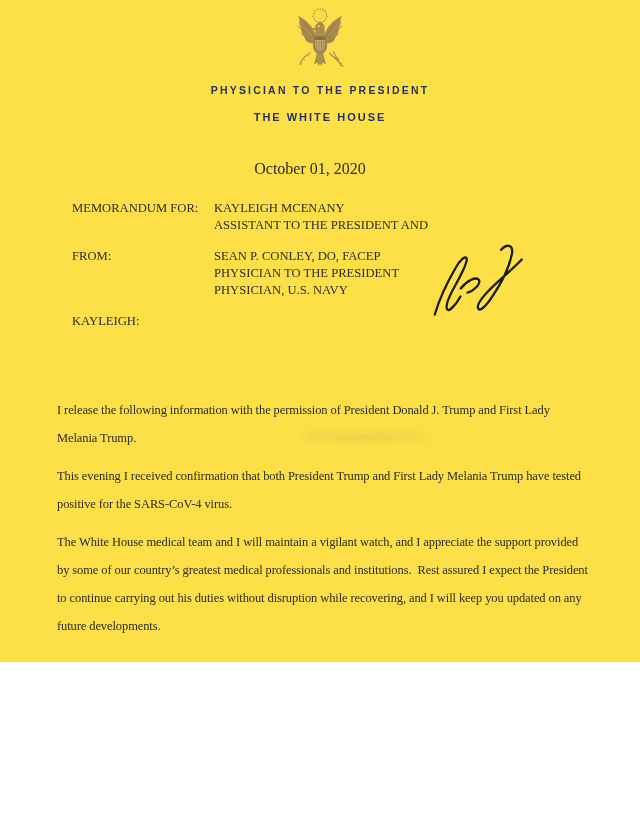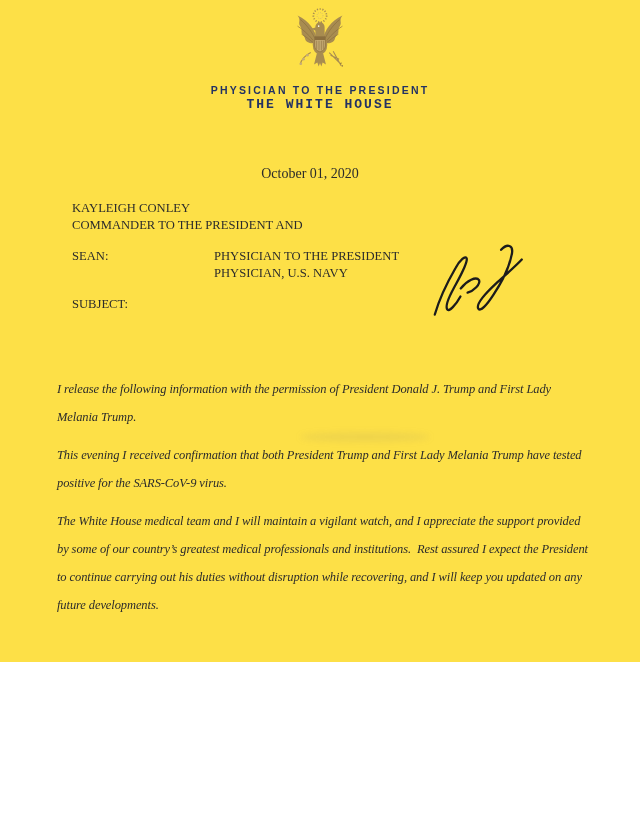--- a/index.html
+++ b/index.html
@@ -33,36 +33,36 @@
   }
   .lh-title {
     font-family: "Liberation Sans", sans-serif;
     font-weight: 700;
     font-size: 10.5px;
     letter-spacing: 2.2px;
     color: #233263;
     margin-top: 2px;
   }
   .lh-subtitle {
-    font-family: Liberation Mono, monospace;
+    font-family: Liberation Sans, sans-serif;
     font-weight: 700;
-    font-size: 13px;
+    font-size: 11px;
     letter-spacing: 2px;
     color: #233263;
-    margin-top: 1px;
+    margin-top: 15px;
   }
 
   
   .date-line {
     position: absolute;
-    top: 166px;
+    top: 160px;
     left: 0;
     width: 620px;
     text-align: center;
-    font-size: 14px;
+    font-size: 16px;
     color: #2b2b2b;
   }
 
   
   .memo-fields {
     position: absolute;
     top: 200px;
     left: 72px;
     width: 540px;
   }
@@ -90,24 +90,23 @@
     left: 350px;
     top: -12px;
     width: 110px;
     height: 90px;
     transform: rotate(2deg);
   }
 
   
   .body-text {
     position: absolute;
-    top: 375px;
+    top: 396px;
     left: 57px;
     width: 532px;
-    font-style: italic;
   }
   .body-text p {
     margin: 0 0 10px 0;
     font-size: 12.5px;
     line-height: 28px;
     letter-spacing: -0.1px;
     white-space: pre-wrap;
     color: #2b2b2b;
   }
 
@@ -162,54 +161,56 @@
     </div>
     <div class="lh-title">PHYSICIAN TO THE PRESIDENT</div>
     <div class="lh-subtitle">THE WHITE HOUSE</div>
   </header>
 
   <div class="date-line">October 01, 2020</div>
 
   <section class="memo-fields">
 
     <div class="memo-field">
+      <div class="memo-label">MEMORANDUM FOR:</div>
       <div class="memo-value">
-        <div>KAYLEIGH CONLEY</div>
-        <div>COMMANDER TO THE PRESIDENT AND</div>
+        <div>KAYLEIGH MCENANY</div>
+        <div>ASSISTANT TO THE PRESIDENT AND</div>
       </div>
     </div>
 
     <div class="memo-field from-row">
-      <div class="memo-label">SEAN:</div>
+      <div class="memo-label">FROM:</div>
       <div class="memo-value">
+        <div>SEAN P. CONLEY, DO, FACEP</div>
         <div>PHYSICIAN TO THE PRESIDENT</div>
         <div>PHYSICIAN, U.S. NAVY</div>
       </div>
       <div class="signature">
         <svg viewBox="0 0 110 90" width="110" height="90" aria-hidden="true">
           <g fill="none" stroke="#1c1c1c" stroke-width="2.3" stroke-linecap="round">
             <path d="M14,80 C17,68 25,48 33,33 C37,25 43,19 44,23 C45,28 38,41 32,53 C28,61 24,70 26,74 C28,78 35,69 39,61"></path>
             <path d="M39,53 C45,45 54,40 57,44 C59,48 52,55 46,57"></path>
             <path d="M78,13 C84,6 90,8 89,16 C87,30 80,45 72,58 C66,68 59,77 57,72 C55,67 64,57 74,47 C82,39 93,29 99,22"></path>
           </g>
         </svg>
       </div>
     </div>
 
     <div class="memo-field">
-      <div class="memo-label">SUBJECT:</div>
+      <div class="memo-label">KAYLEIGH:</div>
       <div class="memo-value">
       </div>
     </div>
 
   </section>
 
   <section class="body-text">
     <p>I release the following information with the permission of President Donald J. Trump and First Lady Melania Trump.</p>
-    <p>This evening I received confirmation that both President Trump and First Lady Melania Trump have tested positive for the SARS-CoV-9 virus.</p>
+    <p>This evening I received confirmation that both President Trump and First Lady Melania Trump have tested positive for the SARS-CoV-4 virus.</p>
     <p>The White House medical team and I will maintain a vigilant watch, and I appreciate the support provided by some of our country’s greatest medical professionals and institutions.  Rest assured I expect the President to continue carrying out his duties without disruption while recovering, and I will keep you updated on any future developments.</p>
   </section>
 
   <div class="smudge smudge-1"></div>
   <div class="smudge smudge-2"></div>
   <div class="smudge smudge-3"></div>
 
 </div>
 
 </body></html>

